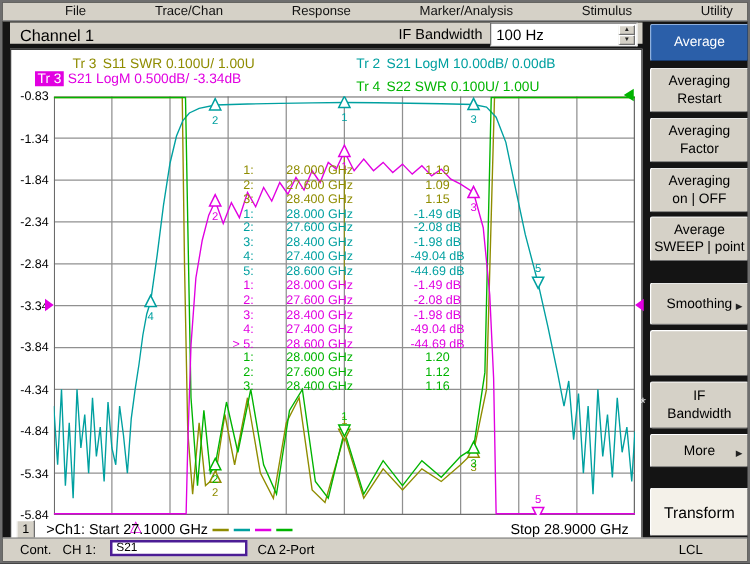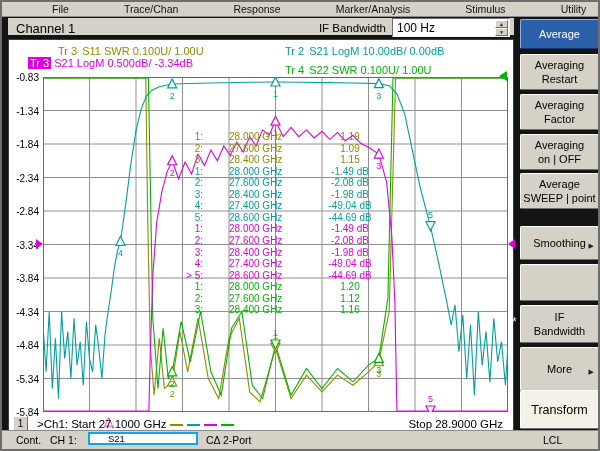--- a/index.html
+++ b/index.html
@@ -53,21 +53,21 @@
   .softkey.sel{background:#2b5fa9;color:#fff;border-color:#8fb0dd #173a6e #173a6e #8fb0dd;}
   .softkey.transform{background:#f4f1e9;font-size:12.5px;}
   .softkey .arrow{position:absolute;right:4px;top:50%;margin-top:-4px;font-size:7px;color:#222;}
   .sk-star{position:absolute;left:510px;top:313px;color:#e8e8e8;font-size:12px;}
   
   .statusbar{position:absolute;left:0;bottom:0;width:596px;height:18px;background:#d5d1c7;
     border-top:1px solid #8c8c8c;font-size:10.5px;color:#000;}
   .st-cont{position:absolute;left:14px;top:3px;}
   .st-ch{position:absolute;left:48px;top:3px;}
   .st-meas{position:absolute;left:86px;top:1px;width:110px;height:13px;background:#fff;
-    border:2px solid #0ea5e9;box-sizing:border-box;font-size:9.5px;line-height:9px;padding-left:18px;}
+    border:2px solid #4c1d95;box-sizing:border-box;font-size:9.5px;line-height:9px;padding-left:3px;}
   .st-cal{position:absolute;left:204px;top:3px;}
   .st-lcl{position:absolute;left:541px;top:3px;}
 </style>
 </head>
 <body>
 
 <div class="screen">
 
   <div class="menubar">
       <span class="mitem">File</span>
@@ -287,21 +287,21 @@
         <span>Smoothing</span>
         <span class="arrow">▶</span>
       </div>
       <div class="softkey" style="top: 262px; height: 37px;">
         <span></span>
       </div>
       <div class="softkey" style="top: 303px; height: 38px;">
         <span>IF</span>
         <span>Bandwidth</span>
       </div>
-      <div class="softkey" style="top: 345px; height: 44px;">
+      <div class="softkey" style="top: 345px; height: 27px;">
         <span>More</span>
         <span class="arrow">▶</span>
       </div>
       <div class="softkey transform" style="top: 388px; height: 39px;">
         <span>Transform</span>
       </div>
     </div>
 
   <div class="statusbar">
     <span class="st-cont">Cont.</span>

